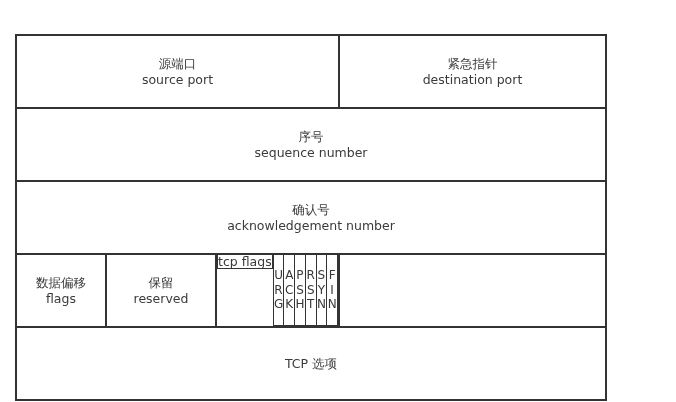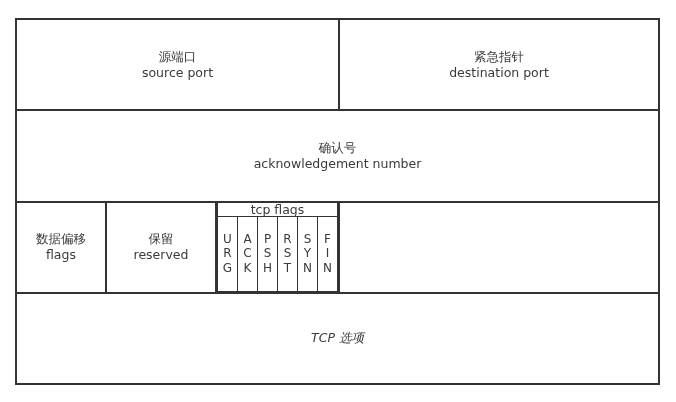--- a/index.html
+++ b/index.html
@@ -5,35 +5,35 @@
   html,body{margin:0;padding:0;}
   body{
     width:676px;height:402px;
     background:#ffffff;
     font-family:"DejaVu Sans","Liberation Sans",sans-serif;
     color:#3a3a3a;
     overflow:hidden;
   }
   #diagram{
     position:absolute;
-    left:15px;top:18px;
-    width:645px;height:367px;
+    left:15px;top:34px;
+    width:592px;height:367px;
     box-sizing:border-box;
     border:2px solid #333333;
     display:flex;
     flex-direction:column;
   }
   .row{
     display:flex;
     flex:1 1 0;
     min-height:0;
     border-bottom:2px solid #333333;
     box-sizing:border-box;
   }
-  .row.last{border-bottom:none;font-style:italic;}
+  .row.last{border-bottom:none;}
   .cell{
     display:flex;
     flex-direction:column;
     align-items:center;
     justify-content:center;
     box-sizing:border-box;
     line-height:1.28;
     text-align:center;
   }
   .cell .cn{font-size:12.5px;}
@@ -46,21 +46,21 @@
   .full{width:100%;}
 
   .c-offset{width:90px;}
   .c-reserved{width:110px;}
   .c-flags{width:123px;}
   .c-window{flex:1 1 auto;}
 
   
   .flags-wrap{
     display:flex;
-    flex-direction:column;
+    flex-direction:row;
     box-sizing:border-box;
     padding:0;
     justify-content:flex-start;
   }
   .flags-title{
     height:14px;
     line-height:14px;
     font-size:12.5px;
     text-align:center;
     box-sizing:border-box;
@@ -98,20 +98,26 @@
     <div class="cell half-left vdiv">
       <div class="cn">源端口</div>
       <div class="en">source port</div>
     </div>
     <div class="cell half-right">
       <div class="cn">紧急指针</div>
       <div class="en">destination port</div>
     </div>
   </div>
 
+  <div class="row">
+    <div class="cell full">
+      <div class="cn">序号</div>
+      <div class="en">sequence number</div>
+    </div>
+  </div>
 
   <div class="row">
     <div class="cell full">
       <div class="cn">确认号</div>
       <div class="en">acknowledgement number</div>
     </div>
   </div>
 
   <div class="row">
     <div class="cell c-offset vdiv">

